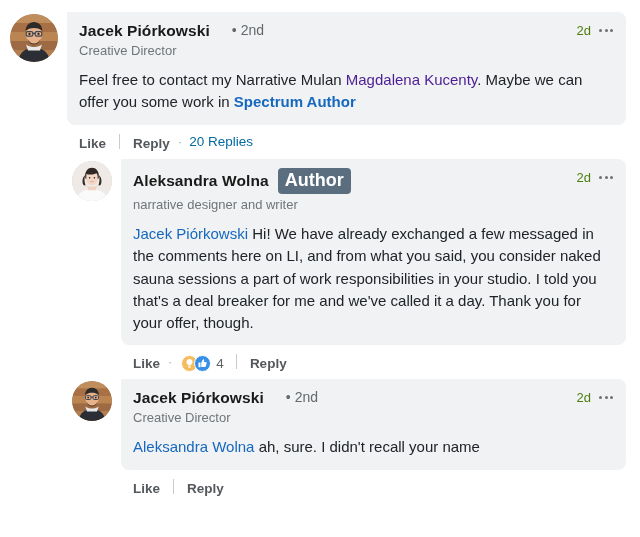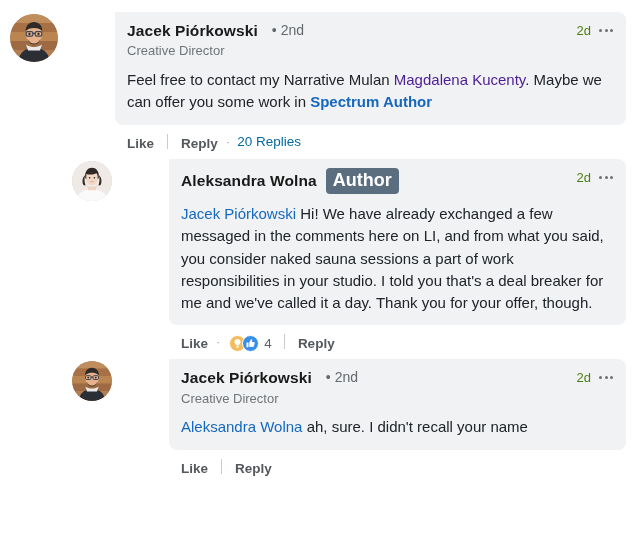--- a/index.html
+++ b/index.html
@@ -17,21 +17,20 @@
 
   .thread {
     padding: 12px 14px 0 10px;
     box-sizing: border-box;
   }
 
   
   .comment {
     display: flex;
     align-items: flex-start;
-    gap: 48px;
   }
   .comment + .comment {
     margin-top: 6px;
   }
   .comment.reply {
     margin-left: 62px;
   }
 
   .avatar-wrap {
     flex: 0 0 auto;
@@ -80,21 +79,21 @@
   }
   .author-name {
     font-size: 15.5px;
     font-weight: bold;
     color: #1a1a1a;
     letter-spacing: .1px;
   }
   .degree {
     font-size: 14px;
     color: #64696e;
-    margin-left: 14px;
+    margin-left: 22px;
     white-space: nowrap;
   }
   .author-badge {
     display: inline-block;
     background: #5b6e80;
     color: #ffffff;
     font-size: 18px;
     font-weight: bold;
     border-radius: 4px;
     padding: 2px 7px 3px 7px;
@@ -306,20 +305,21 @@
     </div>
 
     <div class="comment-col">
       <div class="bubble">
         <div class="bubble-head">
           <div class="head-left">
             <div class="name-row">
               <span class="author-name">Aleksandra Wolna</span>
               <span class="author-badge">Author</span>
             </div>
+            <div class="headline">narrative designer and writer</div>
           </div>
           <div class="head-right">
             <span class="timestamp">2d</span>
             <span class="more-dots">
                 <i></i>
                 <i></i>
                 <i></i>
               </span>
           </div>
         </div>

